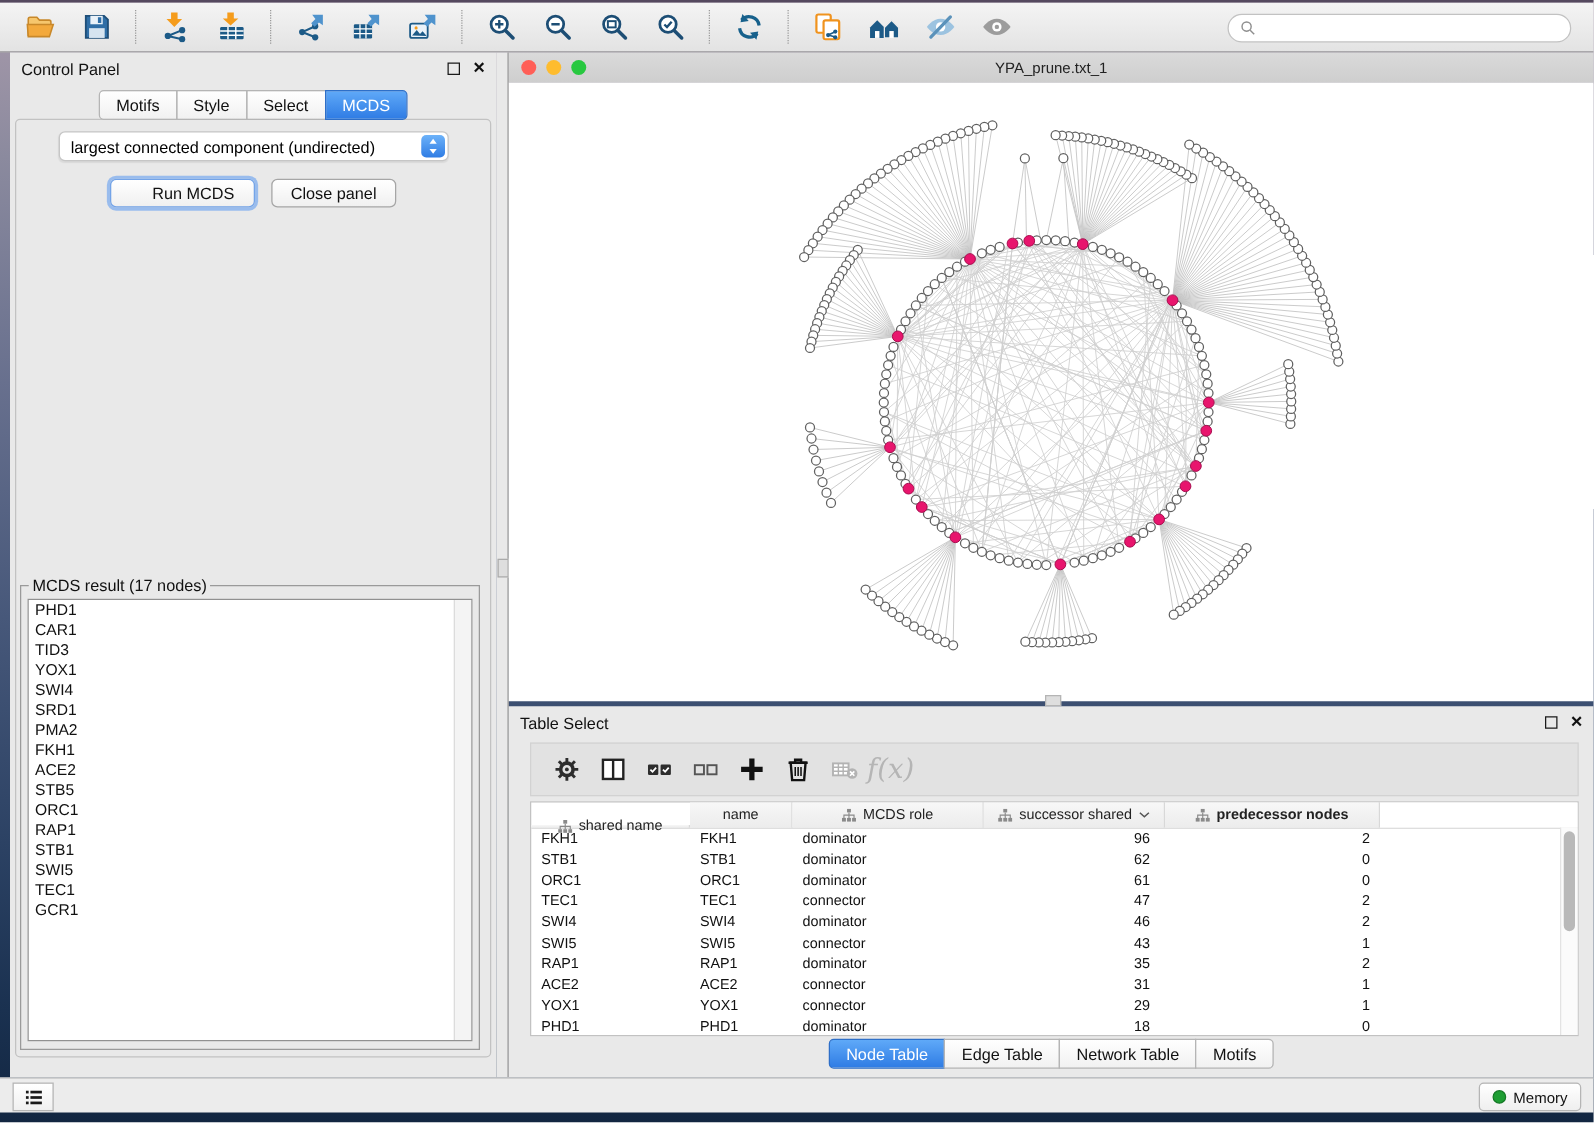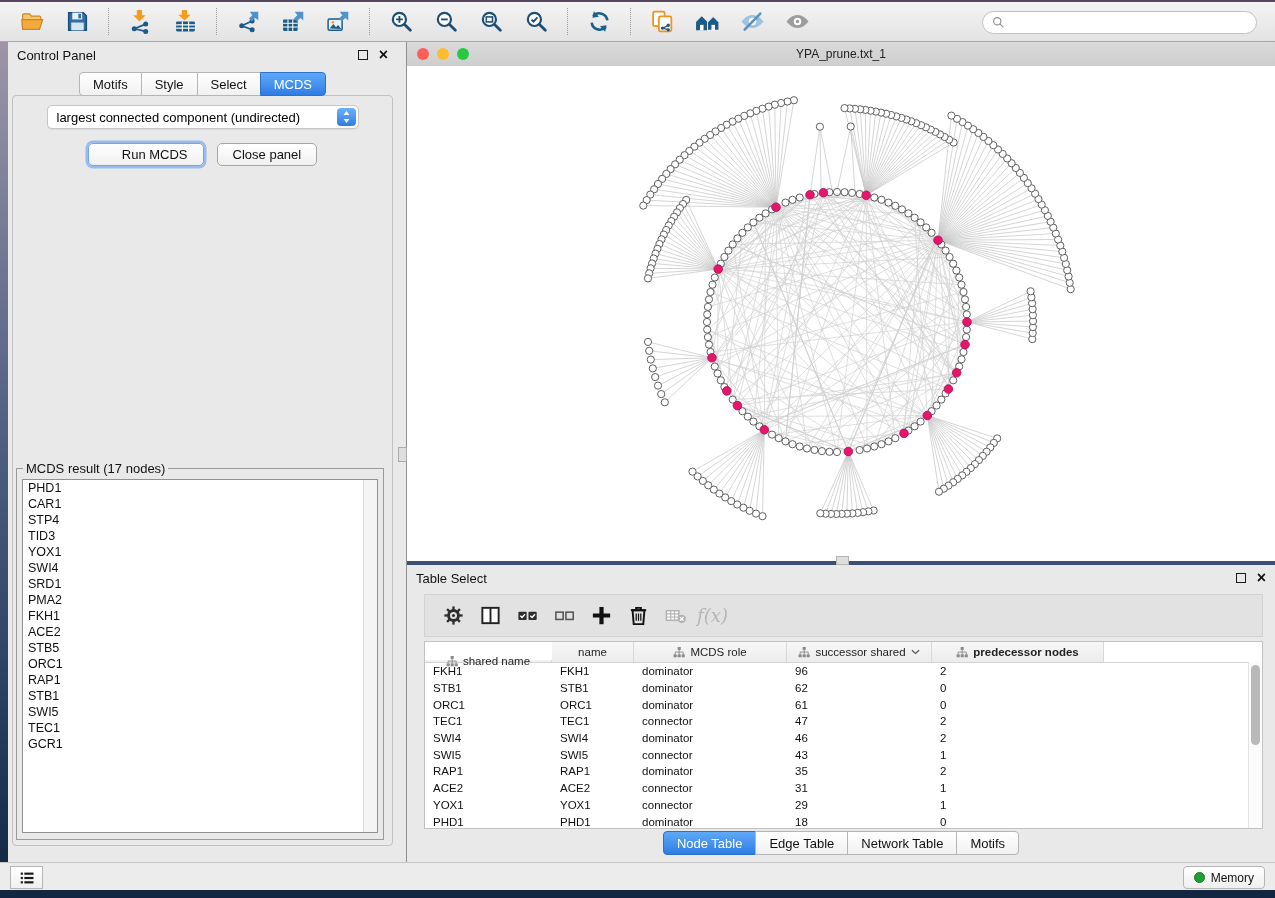--- a/index.html
+++ b/index.html
@@ -57,29 +57,29 @@
   .traffic{display:flex;gap:8px;margin-left:10px;z-index:2;}
   .tl{width:12px;height:12px;border-radius:50%;box-sizing:border-box;cursor:pointer;}
   .nw-title{position:absolute;left:0;right:0;text-align:center;font-size:12px;color:#222;}
   .nw-canvas{position:absolute;left:0;top:24px;width:868px;height:495px;background:#fff;}
   
   .table-panel{position:absolute;left:407px;top:565px;width:868px;height:297px;background:#e9e9e9;}
   .tp-toolbar{position:absolute;left:17px;right:12px;top:29px;height:43px;background:#e2e2e2;border:1px solid #d2d2d2;
     display:flex;align-items:center;padding-left:10px;box-sizing:border-box;}
   .ttbtn{width:37px;height:32px;display:flex;align-items:center;justify-content:center;cursor:pointer;}
   .ttbtn svg{width:23px;height:23px;}
-  .fx-txt{font-family:"DejaVu Serif",serif;font-style:italic;font-size:18px;color:#b5b5b5;}
+  .fx-txt{font-family:"DejaVu Serif",serif;font-style:italic;font-size:22px;color:#b5b5b5;}
   .tp-table{position:absolute;left:17px;right:12px;top:76px;height:188px;background:#fff;border:1px solid #c2c2c2;box-sizing:border-box;}
   .thead{display:flex;height:20px;border-bottom:1px solid #d4d4d4;}
   .th{display:flex;align-items:center;justify-content:center;gap:5px;font-size:11.5px;color:#222;box-sizing:border-box;
     background:linear-gradient(#f7f7f7,#ececec);border-right:1px solid #d8d8d8;cursor:pointer;}
   .th.filler{background:#fff;border-right:none;flex:1;cursor:default;}
   .trow{display:flex;height:16.7px;align-items:center;}
   .td{box-sizing:border-box;padding:0 8px;font-size:11.5px;color:#111;overflow:hidden;white-space:nowrap;}
-  .td.num{}
+  .td.num{text-align:right;}
   .tscroll{position:absolute;right:0;top:20px;bottom:0;width:13px;background:#fbfbfb;border-left:1px solid #e3e3e3;}
   .tthumb{position:absolute;left:2px;right:2px;top:3px;height:80px;background:#b9b9b9;border-radius:5px;}
   .tp-tabs{position:absolute;left:0;right:0;top:266px;display:flex;justify-content:center;}
   
   .status-bar{position:absolute;left:0;top:862px;width:1275px;height:28px;background:#ececec;border-top:1px solid #c6c6c6;box-sizing:border-box;}
   .list-btn{position:absolute;left:10px;top:3px;width:31px;height:21px;background:linear-gradient(#ffffff,#f0f0f0);
     border:1px solid #b5b5b5;display:flex;align-items:center;justify-content:center;cursor:pointer;}
   .memory-btn{position:absolute;right:10px;top:3px;height:21px;padding:0 10px;display:flex;align-items:center;gap:6px;
     background:linear-gradient(#ffffff,#efefef);border:1px solid #b5b5b5;border-radius:4px;font-size:12px;color:#111;cursor:pointer;}
   .mem-dot{width:11px;height:11px;border-radius:50%;background:var(--mem-green);border:1px solid #157a26;box-sizing:border-box;}
@@ -263,21 +263,20 @@
       <div class="btn-row">
         <button class="mac-btn default">Run MCDS</button>
         <button class="mac-btn">Close panel</button>
       </div>
       <div class="result-group">
         <span class="result-legend">MCDS result (17 nodes)</span>
         <div class="result-list">
           <div id="mcds-list">
               <div class="result-item">PHD1</div>
               <div class="result-item">CAR1</div>
-              <div class="result-item">STP4</div>
               <div class="result-item">TID3</div>
               <div class="result-item">YOX1</div>
               <div class="result-item">SWI4</div>
               <div class="result-item">SRD1</div>
               <div class="result-item">PMA2</div>
               <div class="result-item">FKH1</div>
               <div class="result-item">ACE2</div>
               <div class="result-item">STB5</div>
               <div class="result-item">ORC1</div>
               <div class="result-item">RAP1</div>

